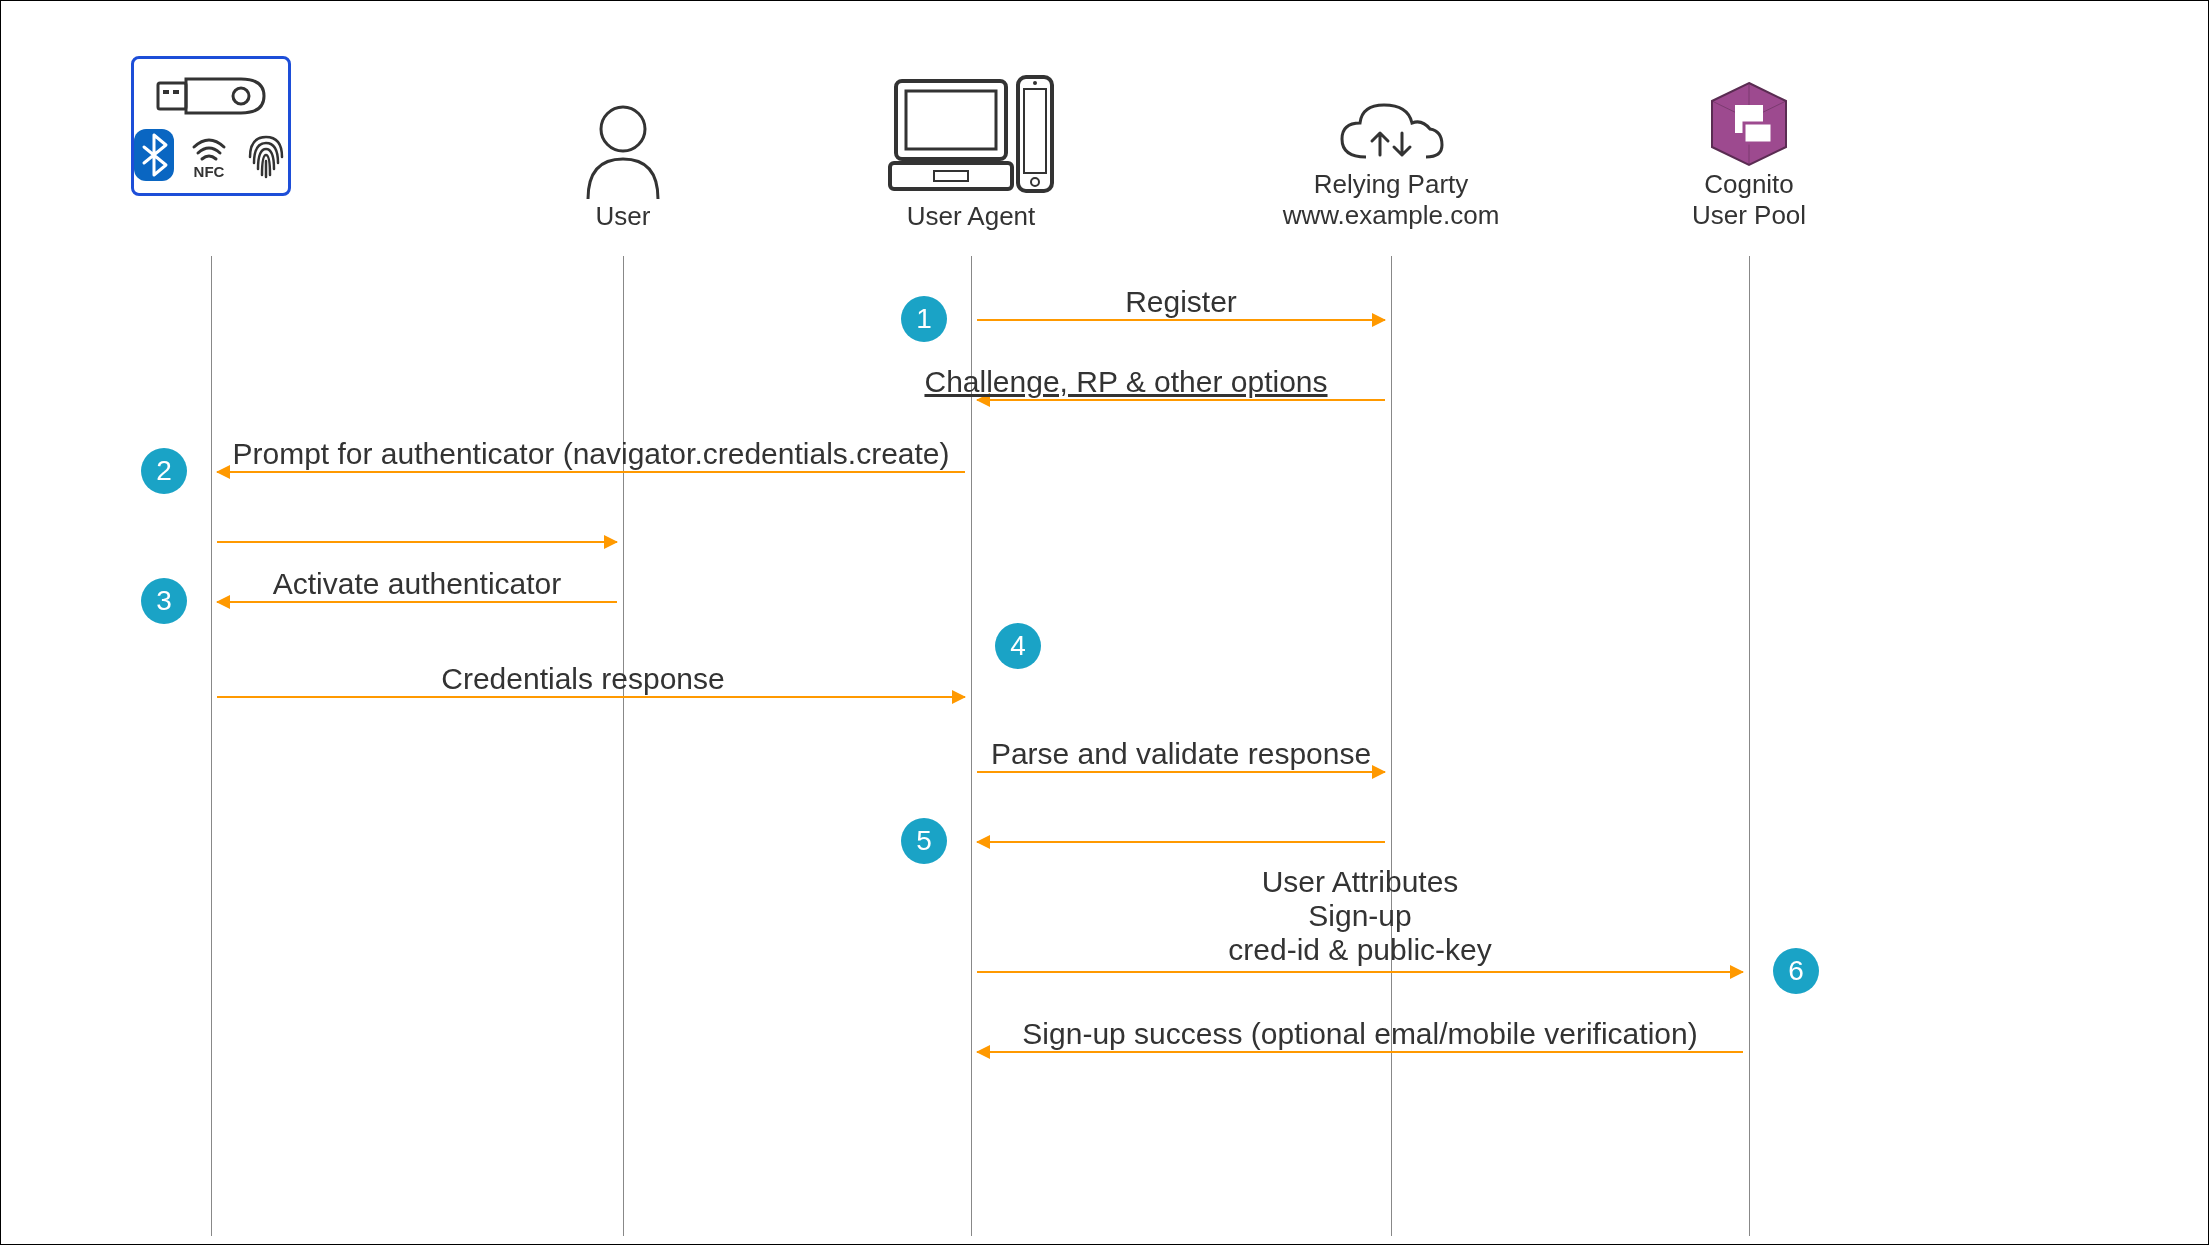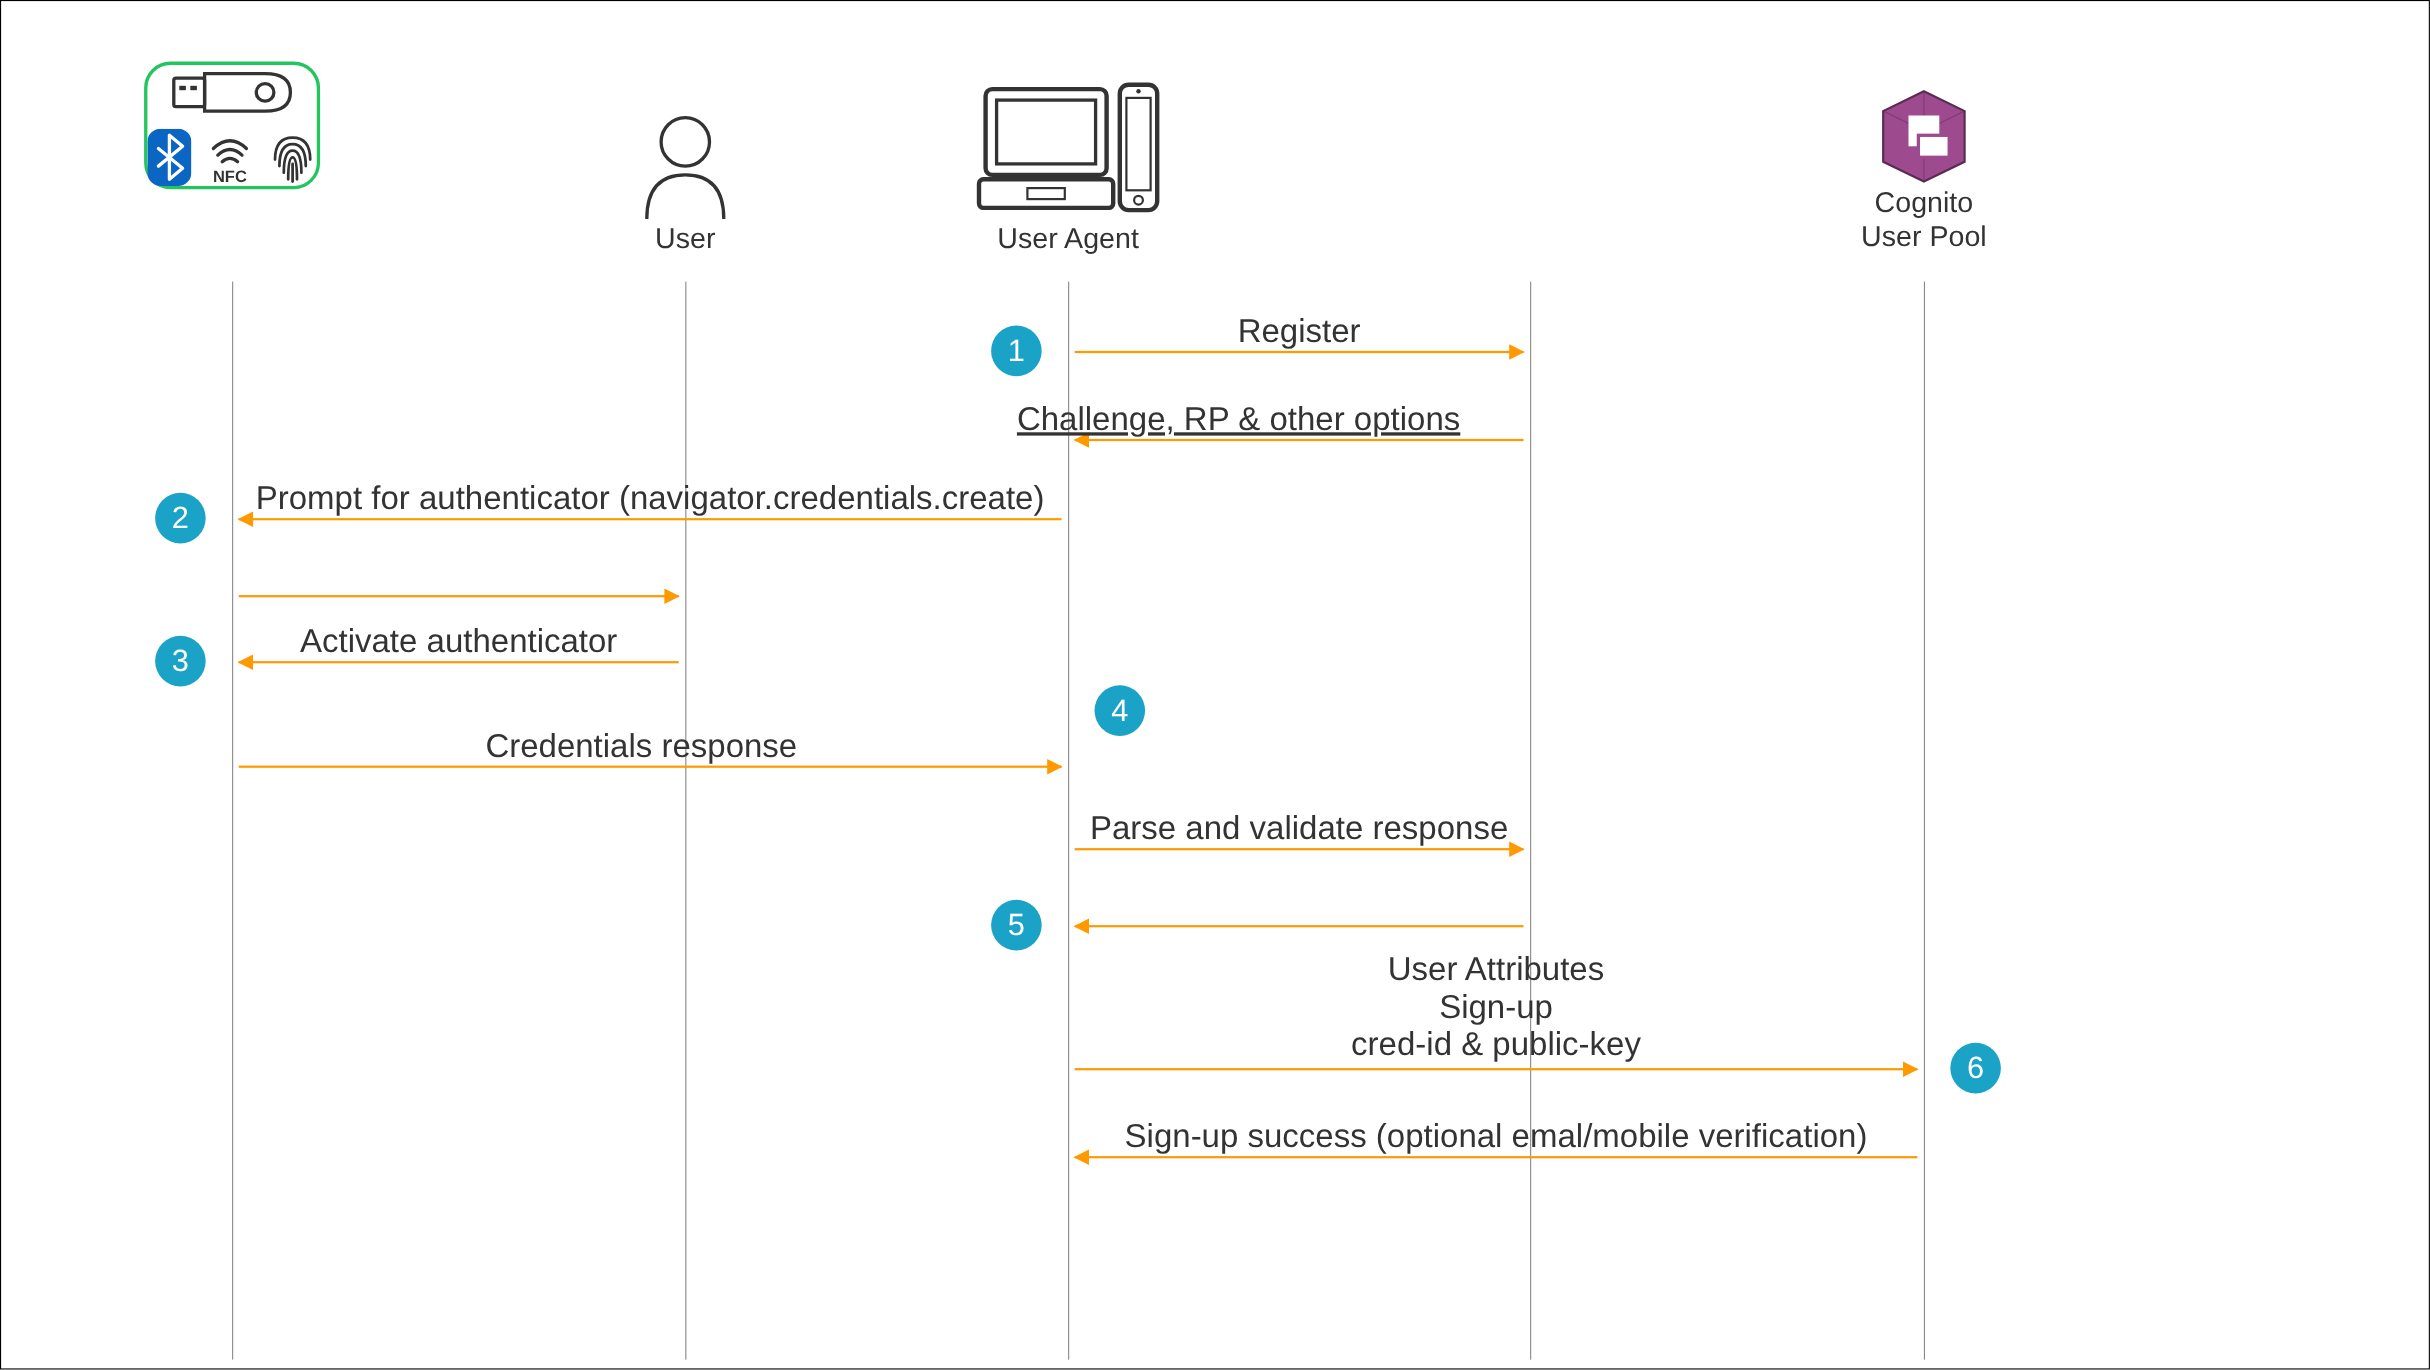--- a/index.html
+++ b/index.html
@@ -64,22 +64,23 @@
     border-radius: 50%;
     background: #1aa3c6;
     color: #fff;
     font-size: 28px;
     display: flex;
     align-items: center;
     justify-content: center;
     font-weight: 400;
   }
   .icon-box {
-    border: 3px solid #22c55e;
-    border-radius: 24px;
+    border: 3px solid #1d4ed8;
+    border-radius: 8px;
+    padding: 12px;
     display: flex;
     flex-direction: column;
     align-items: center;
     gap: 8px;
   }
   svg { display: block; }
 </style>
 </head>
 <body>
 
@@ -137,20 +138,29 @@
       <rect x="48" y="100" width="34" height="10" fill="none" stroke="#333" stroke-width="2"></rect>
 
       <rect x="132" y="6" width="34" height="114" rx="8" fill="none" stroke="#333" stroke-width="4"></rect>
       <rect x="138" y="18" width="22" height="84" fill="none" stroke="#333" stroke-width="2"></rect>
       <circle cx="149" cy="111" r="4" fill="none" stroke="#333" stroke-width="2"></circle>
       <circle cx="149" cy="12" r="2" fill="#333"></circle>
     </svg>
     <div>User Agent</div>
   </div>
 
+  <div class="participant" style="left:1280px; top:98px; width:220px;">
+    <svg width="110" height="70" viewBox="0 0 110 70" style="margin:0 auto;">
+      <path d="M30 58 Q6 58 6 40 Q6 24 24 24 Q26 6 48 6 Q72 6 76 24 Q86 20 94 30 Q106 32 106 46 Q106 58 90 58" fill="none" stroke="#333" stroke-width="3"></path>
+      <path d="M44 56 L44 34 L36 42 M44 34 L52 42" fill="none" stroke="#333" stroke-width="3" stroke-linecap="round" stroke-linejoin="round"></path>
+      <path d="M66 34 L66 56 L58 48 M66 56 L74 48" fill="none" stroke="#333" stroke-width="3" stroke-linecap="round" stroke-linejoin="round"></path>
+    </svg>
+    <div>Relying Party</div>
+    <div>www.example.com</div>
+  </div>
 
   <div class="participant" style="left:1658px; top:78px; width:180px;">
     <svg width="90" height="90" viewBox="0 0 90 90" style="margin:0 auto;">
       <path d="M45 4 L82 22 L82 68 L45 86 L8 68 L8 22 Z" fill="#9d4a8f" stroke="#5a2c52" stroke-width="2"></path>
       <path d="M45 4 L45 86" stroke="#5a2c52" stroke-width="1" opacity="0.5"></path>
       <path d="M8 22 L45 40 L82 22" fill="none" stroke="#5a2c52" stroke-width="1" opacity="0.5"></path>
       <rect x="31" y="26" width="28" height="28" fill="#fff"></rect>
       <rect x="40" y="44" width="28" height="20" fill="#fff"></rect>
       <rect x="40" y="44" width="28" height="20" fill="none" stroke="#9d4a8f" stroke-width="3"></rect>
     </svg>

